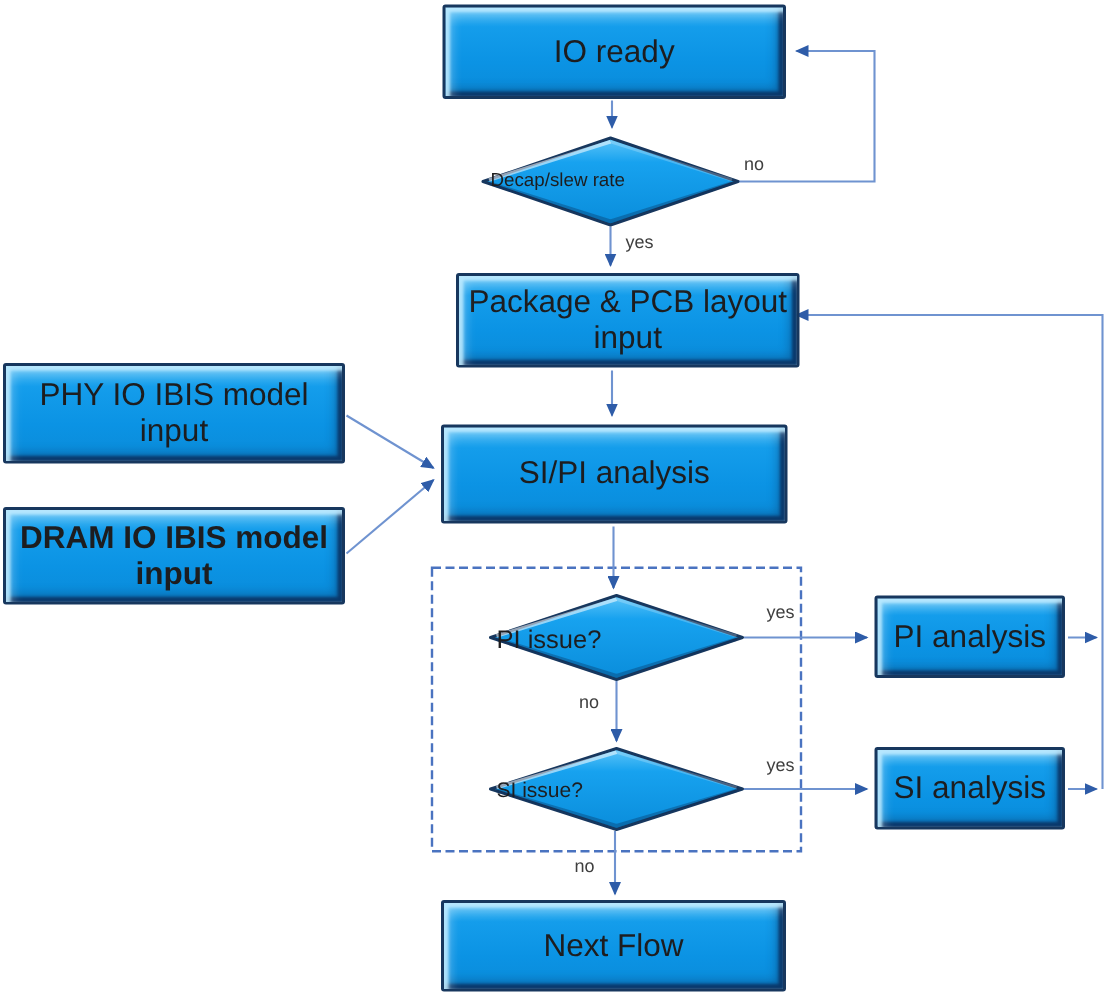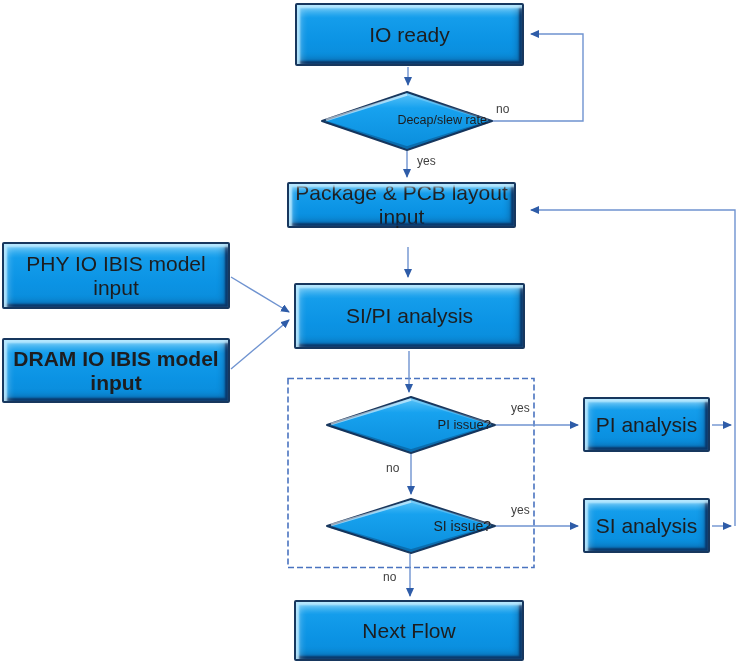--- a/index.html
+++ b/index.html
@@ -43,21 +43,21 @@
     box-shadow:
       inset 2px 2px 2px 1px rgba(190,235,255,0.85),
       inset 6px 6px 7px -2px rgba(255,255,255,0.35),
       inset -2px -2px 2px 1px rgba(10,48,96,0.85),
       inset -6px -6px 7px -2px rgba(10,48,96,0.45);
   }
   .diamond-label {
     position: absolute;
     z-index: 3;
     width: 160px;
-    text-align: right;
+    text-align: left;
     color: #1d1d1f;
     pointer-events: none;
   }
   .edge-label {
     position: absolute;
     z-index: 3;
     font-size: 12px;
     color: #3f3f3f;
   }
   .watermark {
@@ -65,30 +65,30 @@
     z-index: 3;
     left: 561px;
     top: 639px;
     font-size: 19px;
     color: #c6e2ba;
     letter-spacing: 0.5px;
   }
 
   
   #n-io-ready      { left: 295px; top: 3px;   width: 229px; height: 63px; }
-  #n-package       { left: 287px; top: 182px; width: 229px; height: 46px; }
+  #n-package       { left: 304px; top: 182px; width: 229px; height: 63px; }
   #n-phy           { left: 2px;   top: 242px; width: 228px; height: 67px; }
   #n-dram          { left: 2px;   top: 338px; width: 228px; height: 65px; font-weight: bold; }
   #n-sipi          { left: 294px; top: 283px; width: 231px; height: 66px; }
   #n-pi-analysis   { left: 583px; top: 397px; width: 127px; height: 55px; }
   #n-si-analysis   { left: 583px; top: 498px; width: 127px; height: 55px; }
   #n-next-flow     { left: 294px; top: 600px; width: 230px; height: 61px; }
 
   #lbl-decap    { left: 327px; top: 113px; font-size: 12.5px; }
-  #lbl-pi-issue { left: 331px; top: 417px; font-size: 13px; }
+  #lbl-pi-issue { left: 331px; top: 417px; font-size: 17px; }
   #lbl-si-issue { left: 331px; top: 518px; font-size: 14px; }
 
   #el-top-no    { left: 496px; top: 102px; }
   #el-top-yes   { left: 417px; top: 154px; }
   #el-pi-yes    { left: 511px; top: 401px; }
   #el-mid-no    { left: 386px; top: 461px; }
   #el-si-yes    { left: 511px; top: 503px; }
   #el-bottom-no { left: 383px; top: 570px; }
 </style>
 </head>

